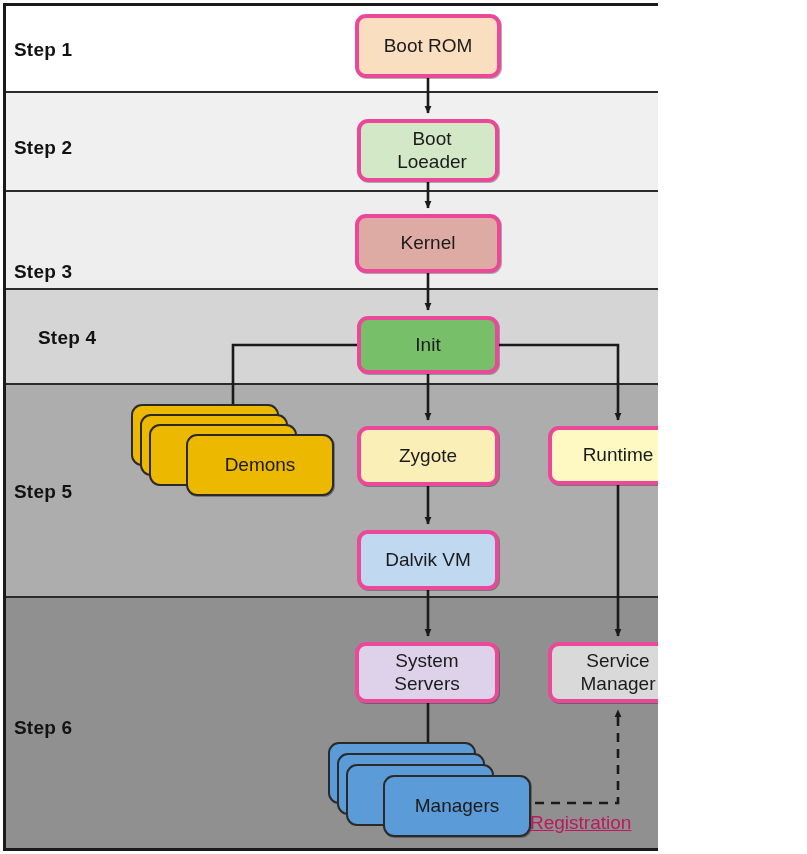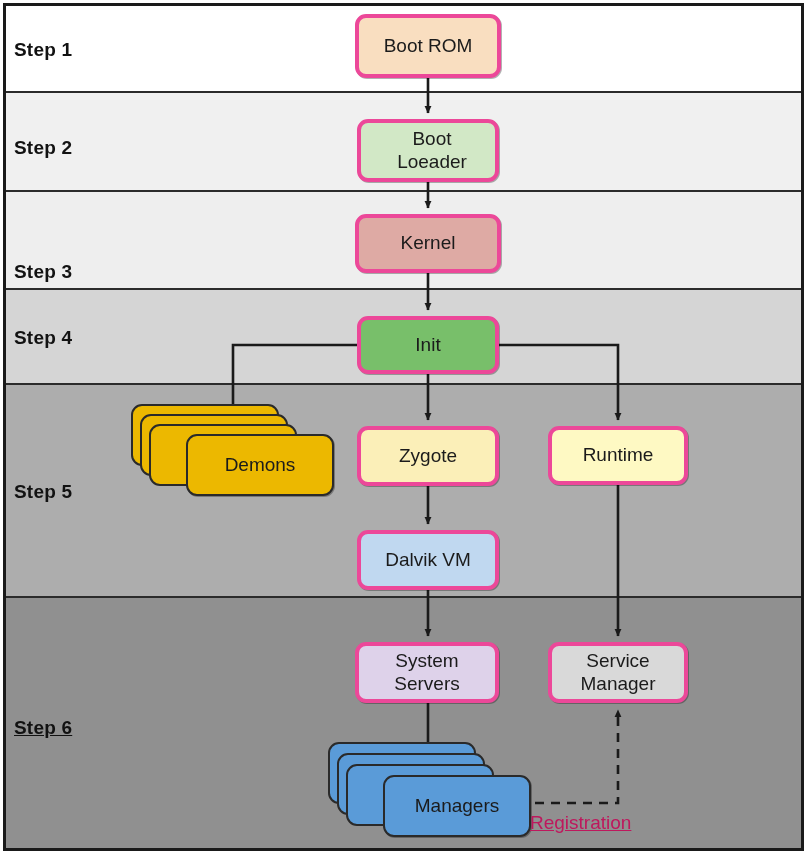--- a/index.html
+++ b/index.html
@@ -6,21 +6,21 @@
   html, body {
     margin: 0;
     padding: 0;
     background: #ffffff;
   }
   body {
     font-family: "Liberation Sans", sans-serif;
   }
   #diagram-root {
     position: relative;
-    width: 807px;
+    width: 658px;
     height: 854px;
     overflow: hidden;
     background: #ffffff;
   }
   .frame {
     position: absolute;
     left: 3px;
     top: 3px;
     width: 801px;
     height: 848px;
@@ -108,25 +108,25 @@
 <div id="diagram-root">
 
   <div id="bands-layer">
       <div class="band" style="top: 6px; height: 87px; background: rgb(255, 255, 255);"></div>
       <div class="band-label" style="top: 50px;">Step 1</div>
       <div class="band" style="top: 93px; height: 99px; background: rgb(240, 240, 240);"></div>
       <div class="band-label" style="top: 148px;">Step 2</div>
       <div class="band" style="top: 192px; height: 98px; background: rgb(238, 238, 238);"></div>
       <div class="band-label" style="top: 240px; margin-top: 32px;">Step 3</div>
       <div class="band" style="top: 290px; height: 95px; background: rgb(213, 213, 213);"></div>
-      <div class="band-label" style="top: 338px;">Step 4</div>
+      <div class="band-label" style="top: 338px; margin-left: 24px;">Step 4</div>
       <div class="band" style="top: 385px; height: 213px; background: rgb(173, 173, 173);"></div>
       <div class="band-label" style="top: 492px;">Step 5</div>
       <div class="band last" style="top: 598px; height: 250px; background: rgb(144, 144, 144);"></div>
-      <div class="band-label" style="top: 728px; text-decoration: underline;">Step 6</div>
+      <div class="band-label" style="top: 728px;">Step 6</div>
     </div>
 
   <div class="frame"></div>
 
   <svg id="edges" viewBox="0 0 807 854">
     <defs>
       <marker id="arrowhead" markerWidth="9" markerHeight="9" refX="7.4" refY="3.6" orient="auto" markerUnits="userSpaceOnUse">
         <path d="M0,0 L8,3.6 L0,7.2 z" fill="#1a1a1a"></path>
       </marker>
     </defs>

